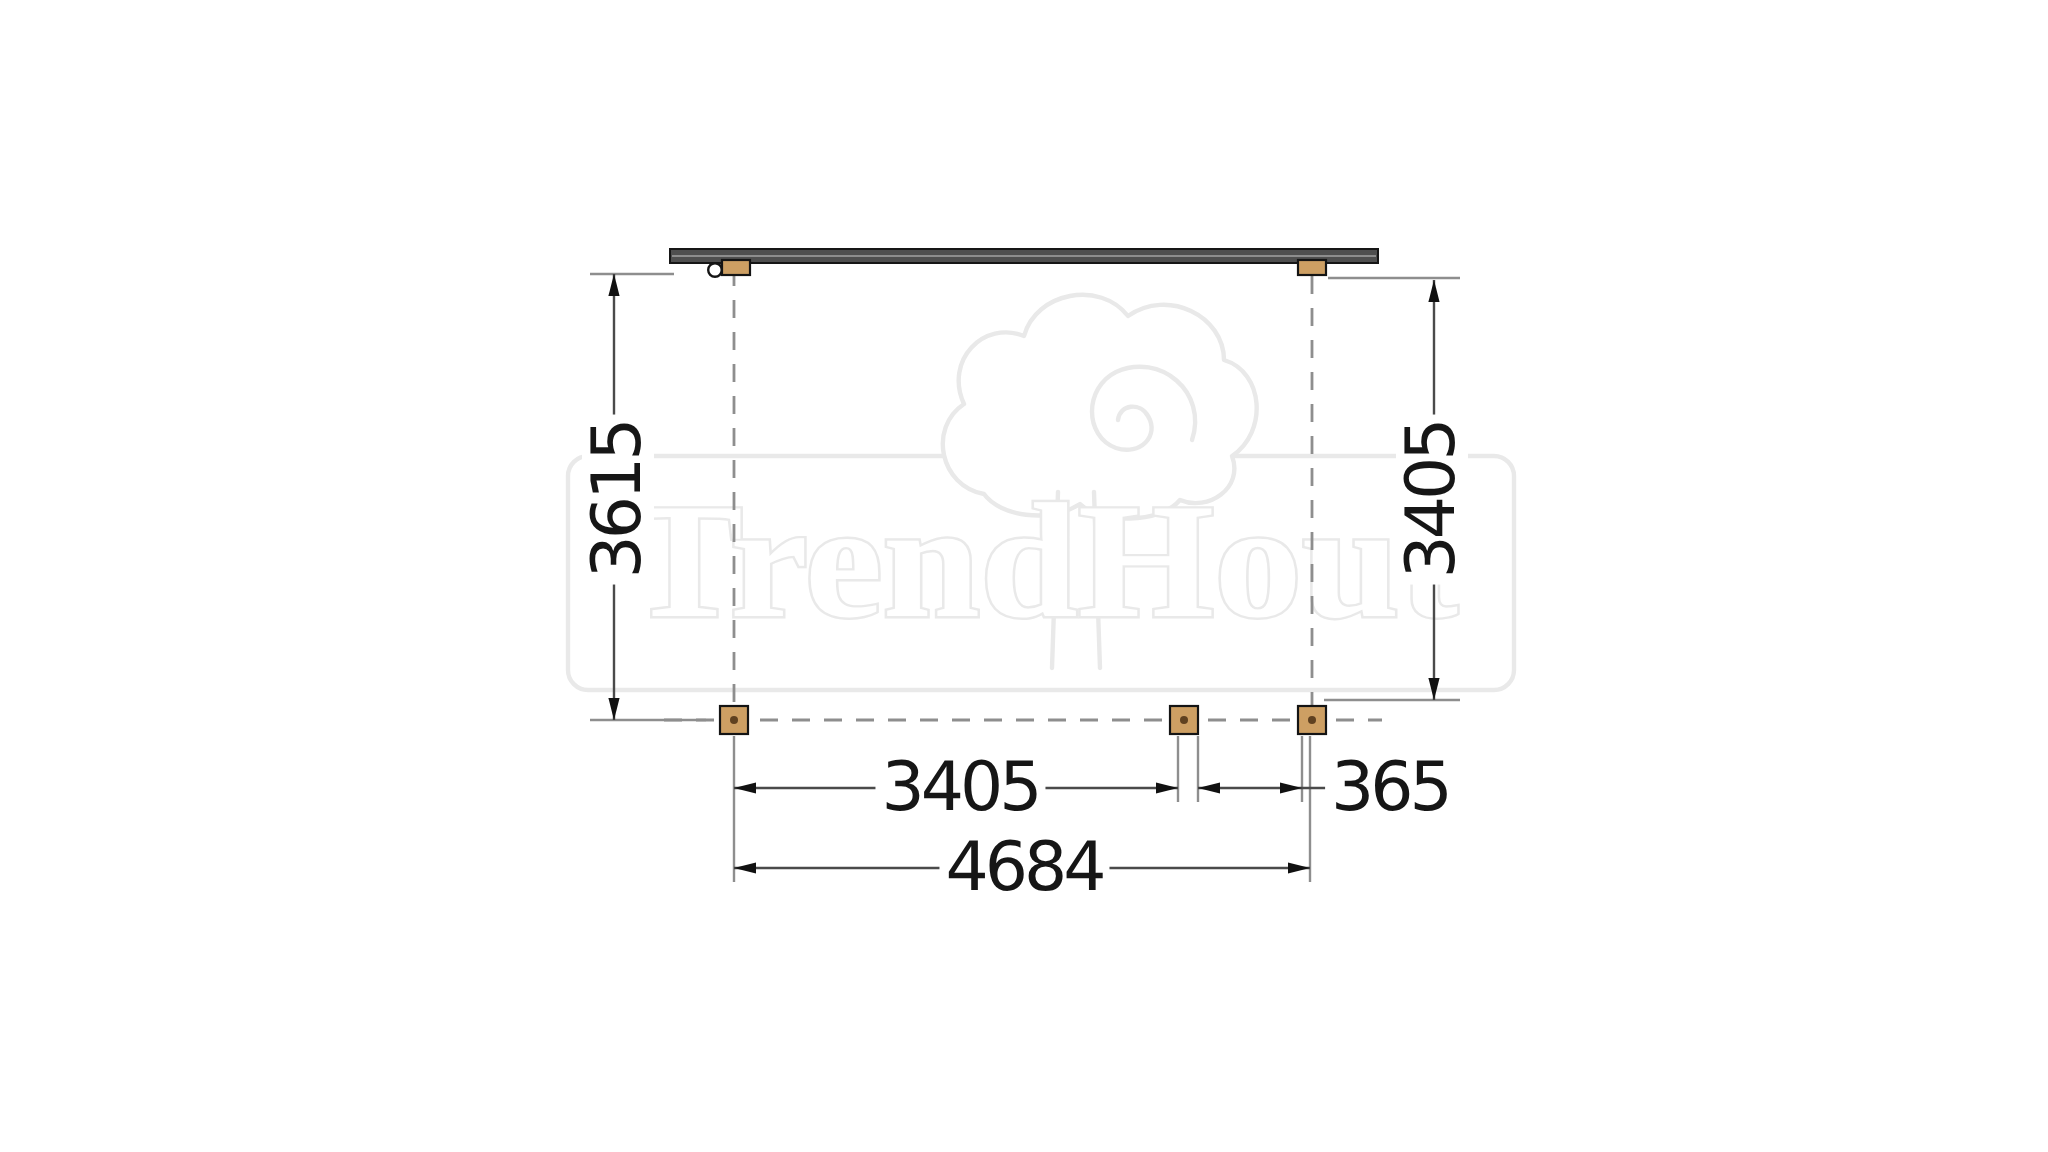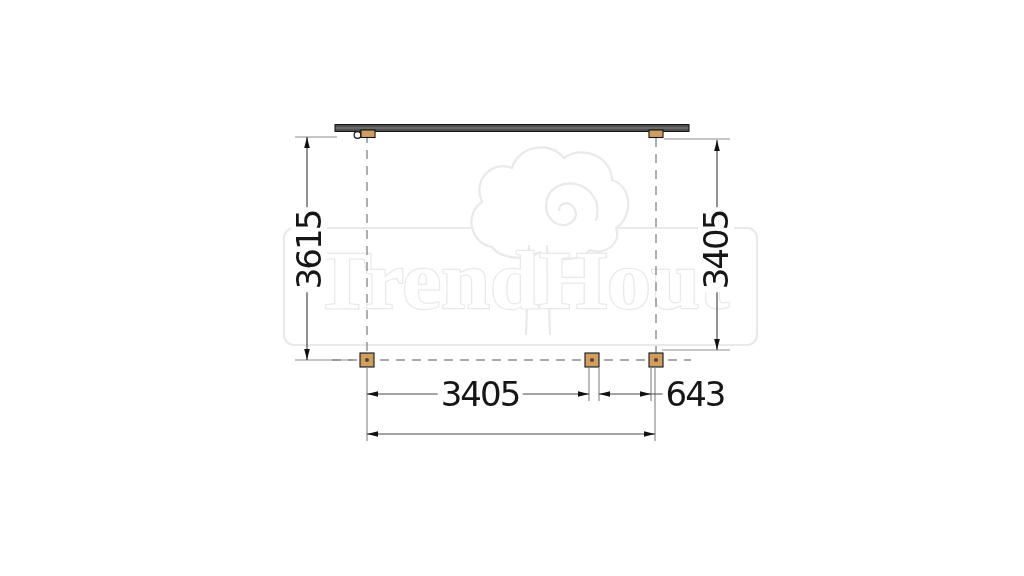--- a/index.html
+++ b/index.html
@@ -124,15 +124,16 @@
     <rect class="wood" x="649" y="353" width="14" height="14"></rect>
     <circle class="wood-dot" cx="656" cy="360" r="2"></circle>
   </svg>
 
   <div class="dim-label rot" style="left:309px;top:250px;">3615</div>
 
   <div class="dim-label rot" style="left:716px;top:250px;">3405</div>
 
   <div class="dim-label" style="left:480px;top:394px;">3405</div>
 
-  <div class="dim-label" style="left:695px;top:394px;">643</div>
+  <div class="dim-label" style="left:695px;top:394px;">365</div>
 
+  <div class="dim-label" style="left:512px;top:434px;">4684</div>
 </div>
 
 </body></html>

